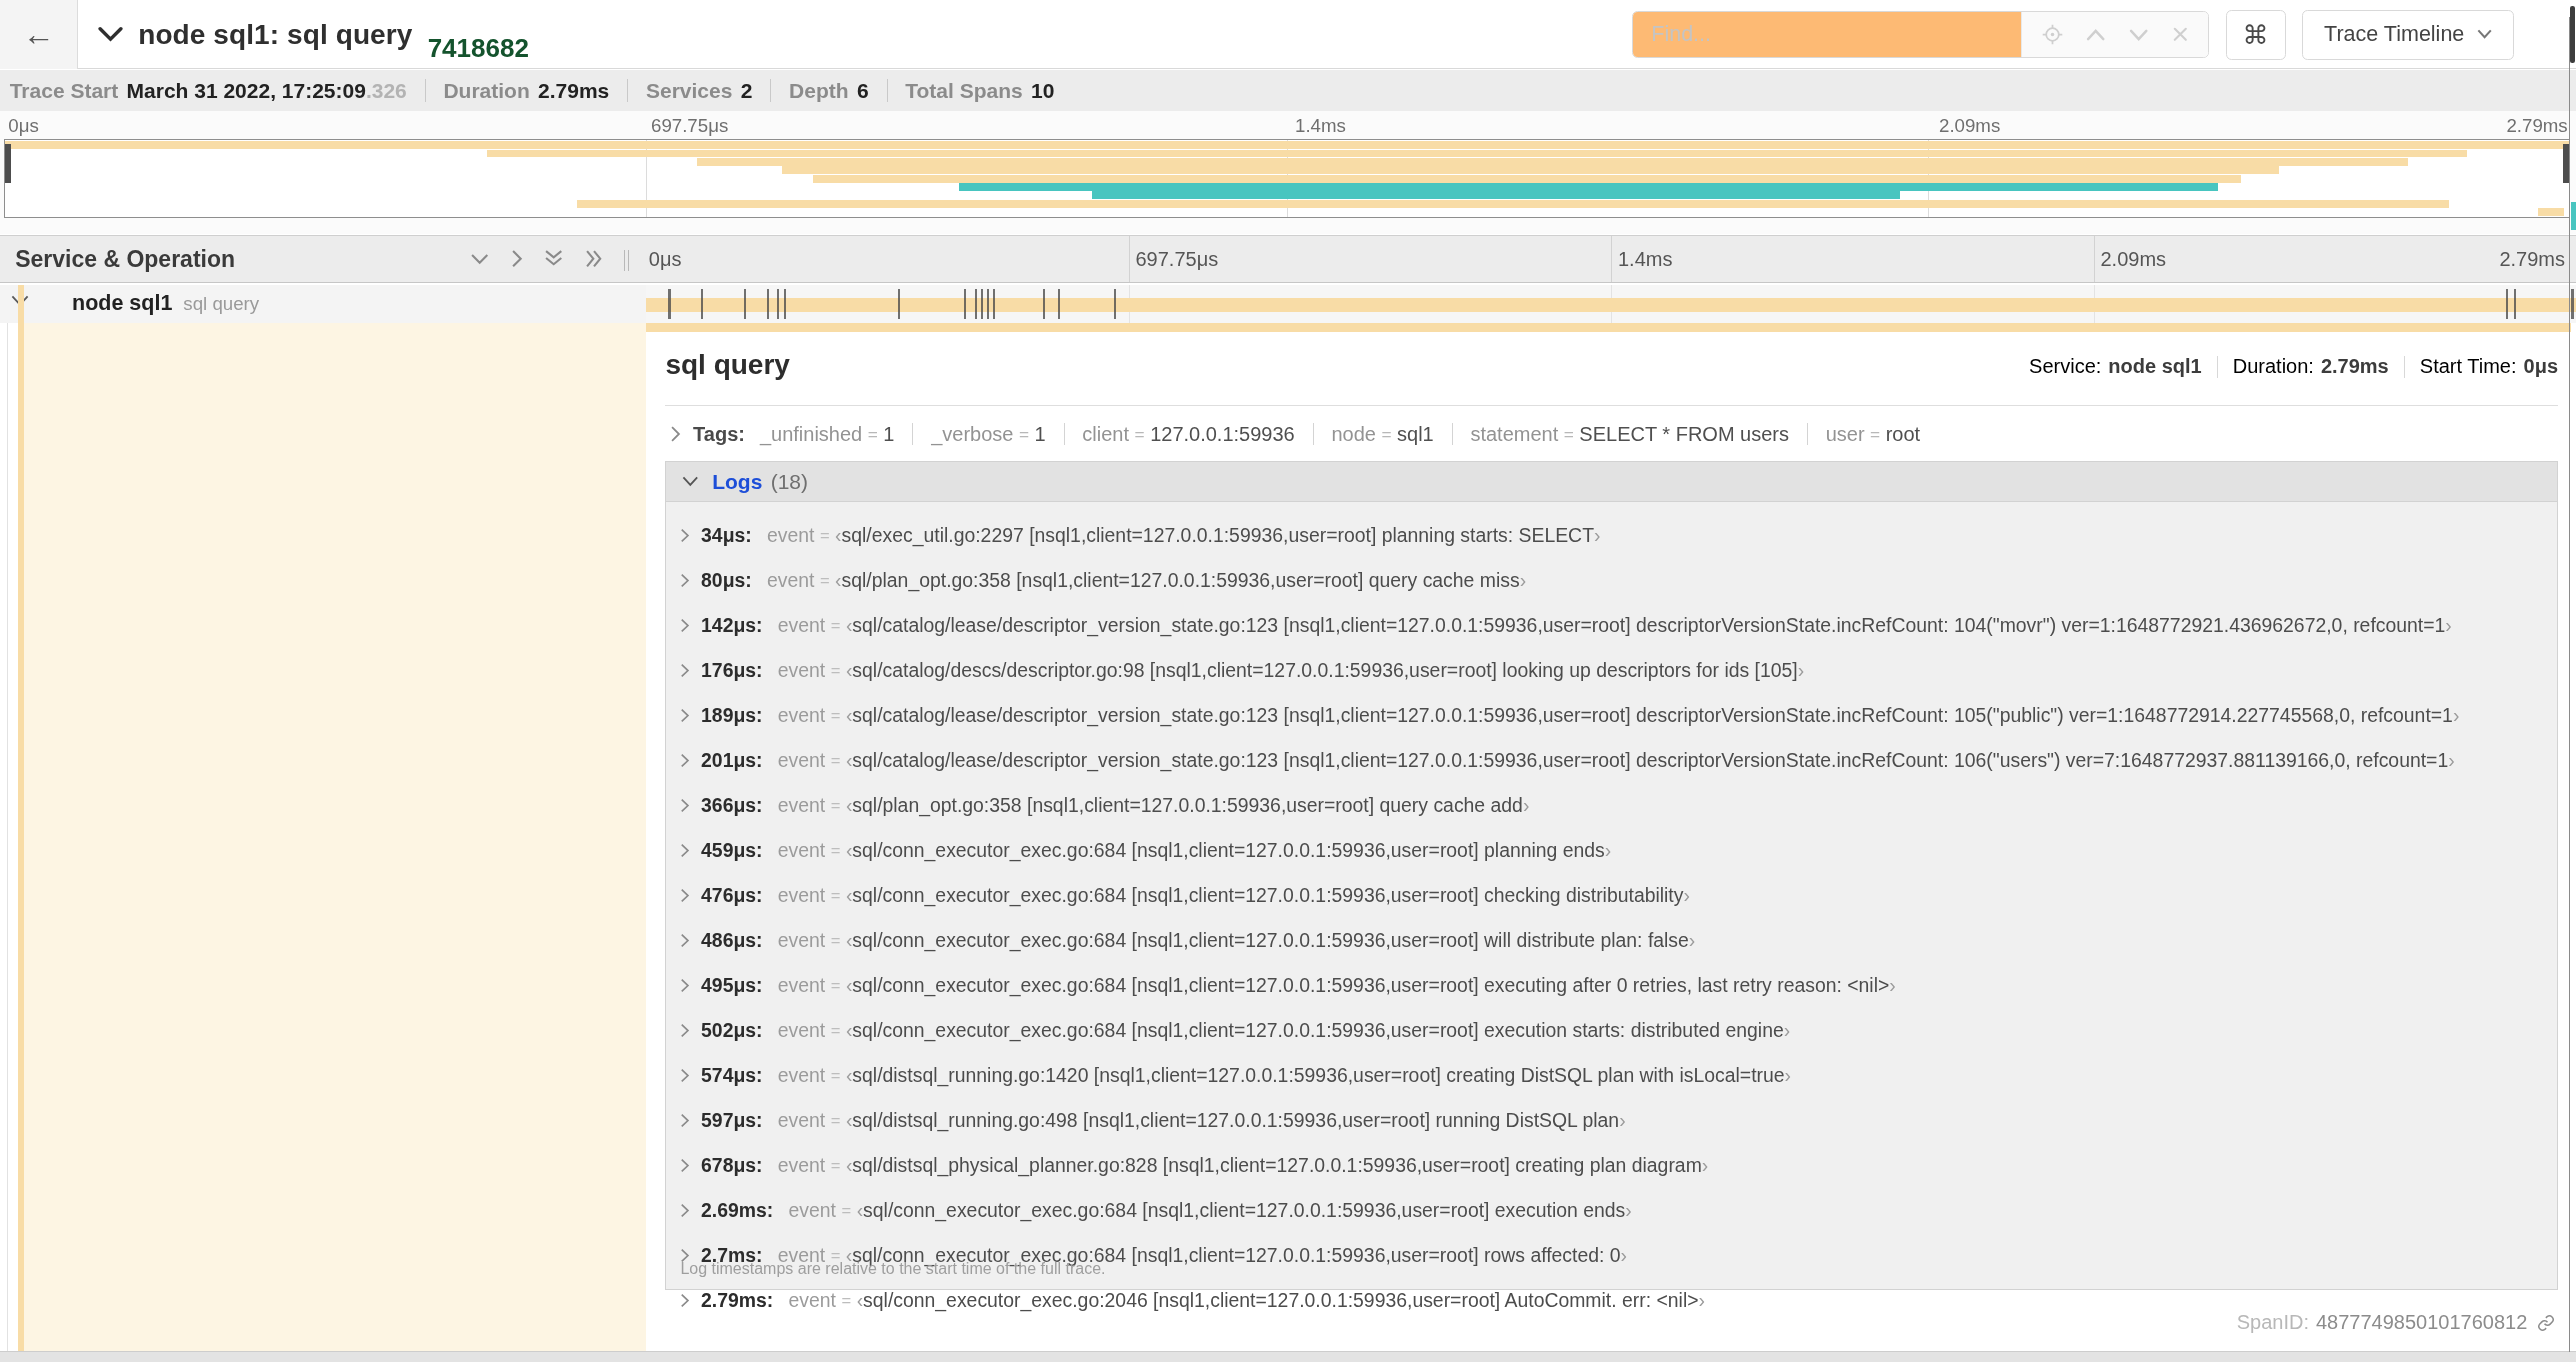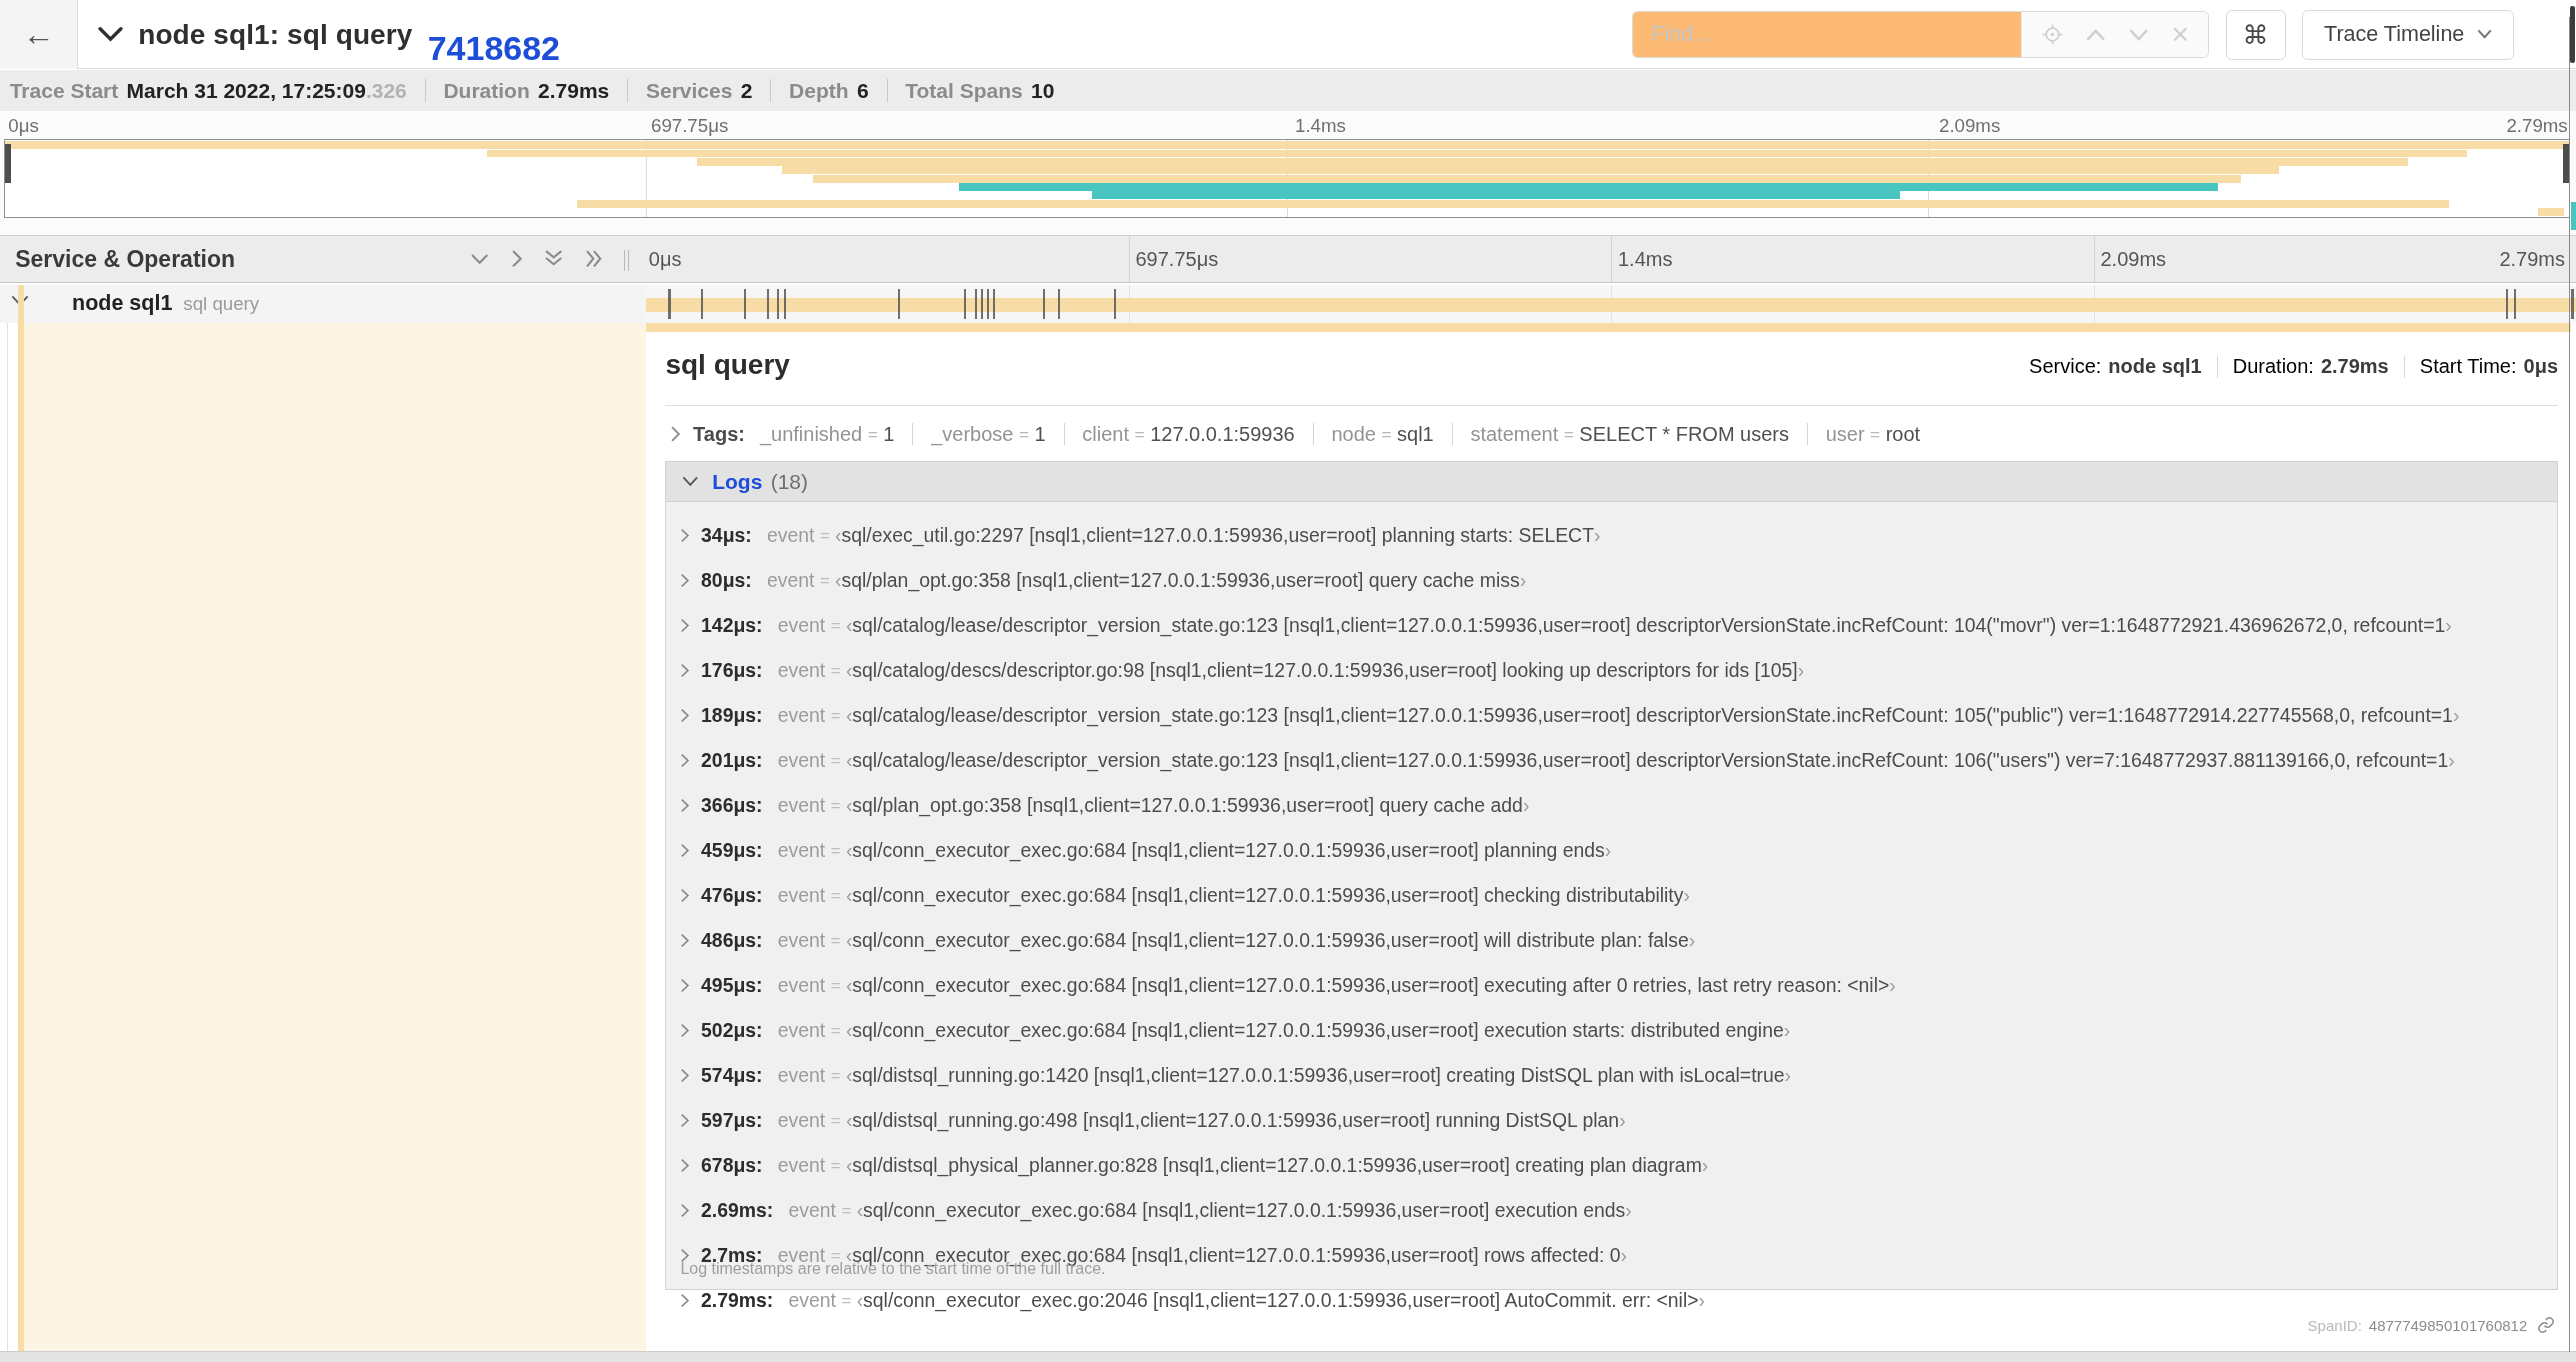--- a/index.html
+++ b/index.html
@@ -9,21 +9,21 @@
 
   
   #header { position:absolute; left:0; top:0; width:2576px; height:69px; background:#fff;
     border-bottom:0.7px solid #d9d9d9; }
   #back-btn { position:absolute; left:0; top:0; width:78px; height:69px; background:#f4f4f4;
     border-right:0.7px solid #dcdcdc; display:flex; align-items:center; justify-content:center;
     font-size:32px; color:#555; cursor:pointer; }
   #title-wrap { position:absolute; left:98px; top:0; height:69px; display:flex; align-items:center; gap:15.2px; }
   #title-chevron { color:#2f2f2f; }
   #page-title { font-size:28px; font-weight:bold; color:#2f2f2f; letter-spacing:0.1px; }
-  #trace-id { font-size:34px; font-weight:600; color:#1d4ed8;margin-top:28px; }
+  #trace-id { font-size:26px; font-weight:600; color:#14532d;margin-top:28px; }
   #header-controls { position:absolute; right:62px; top:9.7px; height:50px; display:flex; align-items:center; gap:16.6px; }
   #find-group { display:flex; height:47px; border:0.7px solid #d9d9d9; border-radius:5.5px; overflow:hidden; background:#fff; }
   #find-input { width:388px; height:100%; border:none; outline:none; padding:0 18px; font-size:21.5px;
     font-family:inherit; color:#444; background:#fdba74; }
   #find-input::placeholder { color:#c4c4c4; }
   #find-suffix { display:flex; align-items:center; gap:23.5px; padding:0 19.4px; background:#fafafa;
     border-left:0.7px solid #e8e8e8; color:#cfcfcf; }
   .hbtn { height:50px; border:0.7px solid #d9d9d9; border-radius:5.5px; background:#fff; display:flex;
     align-items:center; justify-content:center; cursor:pointer; }
   #cmd-btn { width:60px; font-size:26px; color:#4a4a4a; font-family:"DejaVu Sans",sans-serif; }
@@ -109,21 +109,21 @@
   .log-row { height:45px; display:flex; align-items:center; padding-left:14px; font-size:19.4px;
     white-space:nowrap; cursor:pointer; }
   .log-row .rchev { color:#8a8a8a; margin-right:11px; display:flex; }
   .log-ts { font-weight:bold; color:#2c2c2c; margin-right:15.2px; }
   .log-key { color:#9b9b9b; margin-right:5.5px; }
   .log-eq { color:#bdbdbd; font-size:16.6px; margin-right:5.5px; }
   .log-quote { color:#9b9b9b; }
   .log-val { color:#4c4c4c; }
   #logs-footer { position:absolute; left:0; right:0; bottom:0; padding:7px 14px 11px; font-size:16px; color:#9e9e9e; }
 
-  #spanid-row { position:absolute; right:21px; bottom:18px; display:flex; align-items:center; font-size:15px; }
+  #spanid-row { position:absolute; right:21px; bottom:18px; display:flex; align-items:center; font-size:20px; }
   #spanid-label { color:#b8b8b8; }
   #spanid-value { color:#8c8c8c; margin-left:7px; }
   #spanid-link { margin-left:9.7px; color:#8c8c8c; cursor:pointer; display:flex; }
 
   
   #bottom-strip { position:absolute; left:0; bottom:0; width:2576px; height:11px; background:#e3e3e3;
     border-top:0.7px solid #cdcdcd; }
   #right-edge { position:absolute; right:0; top:0; width:7px; height:1352px; background:transparent; }
   #right-edge .line { position:absolute; left:0; top:16.6px; bottom:0; width:1.4px; background:#8a8a8a; }
   #vthumb { position:absolute; right:0.7px; top:5.5px; width:5.5px; height:57px; background:#3d3d3d; border-radius:2.1px; }

